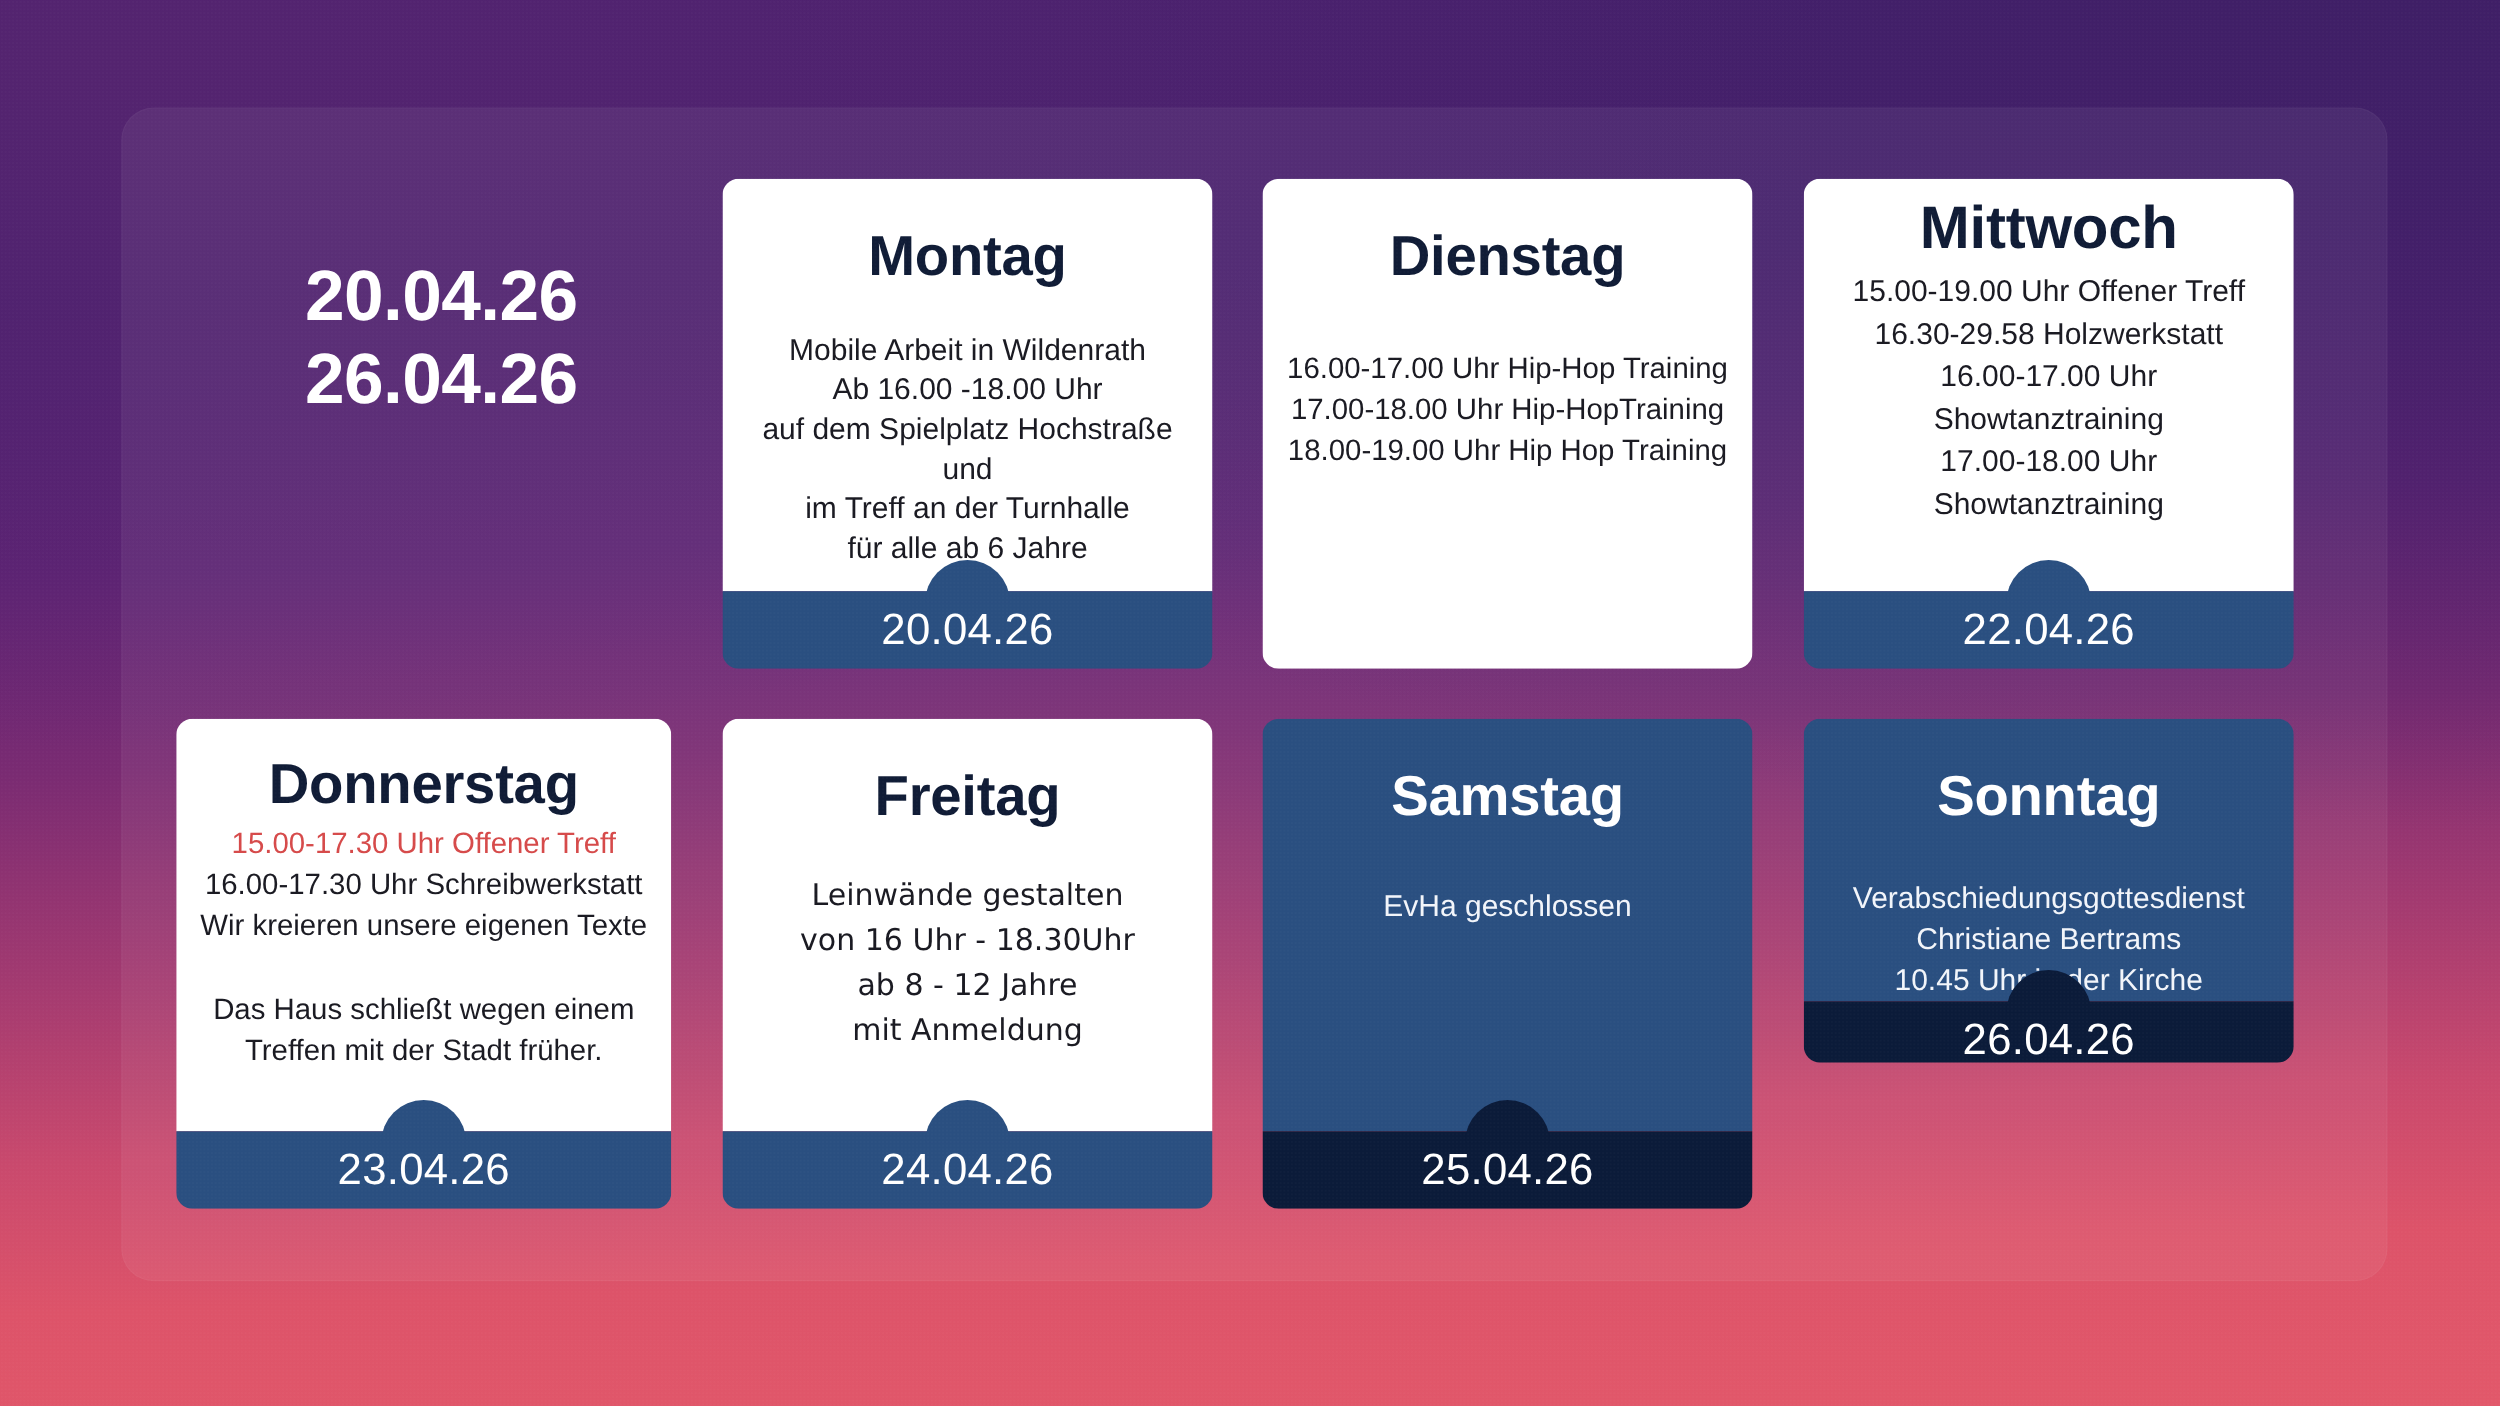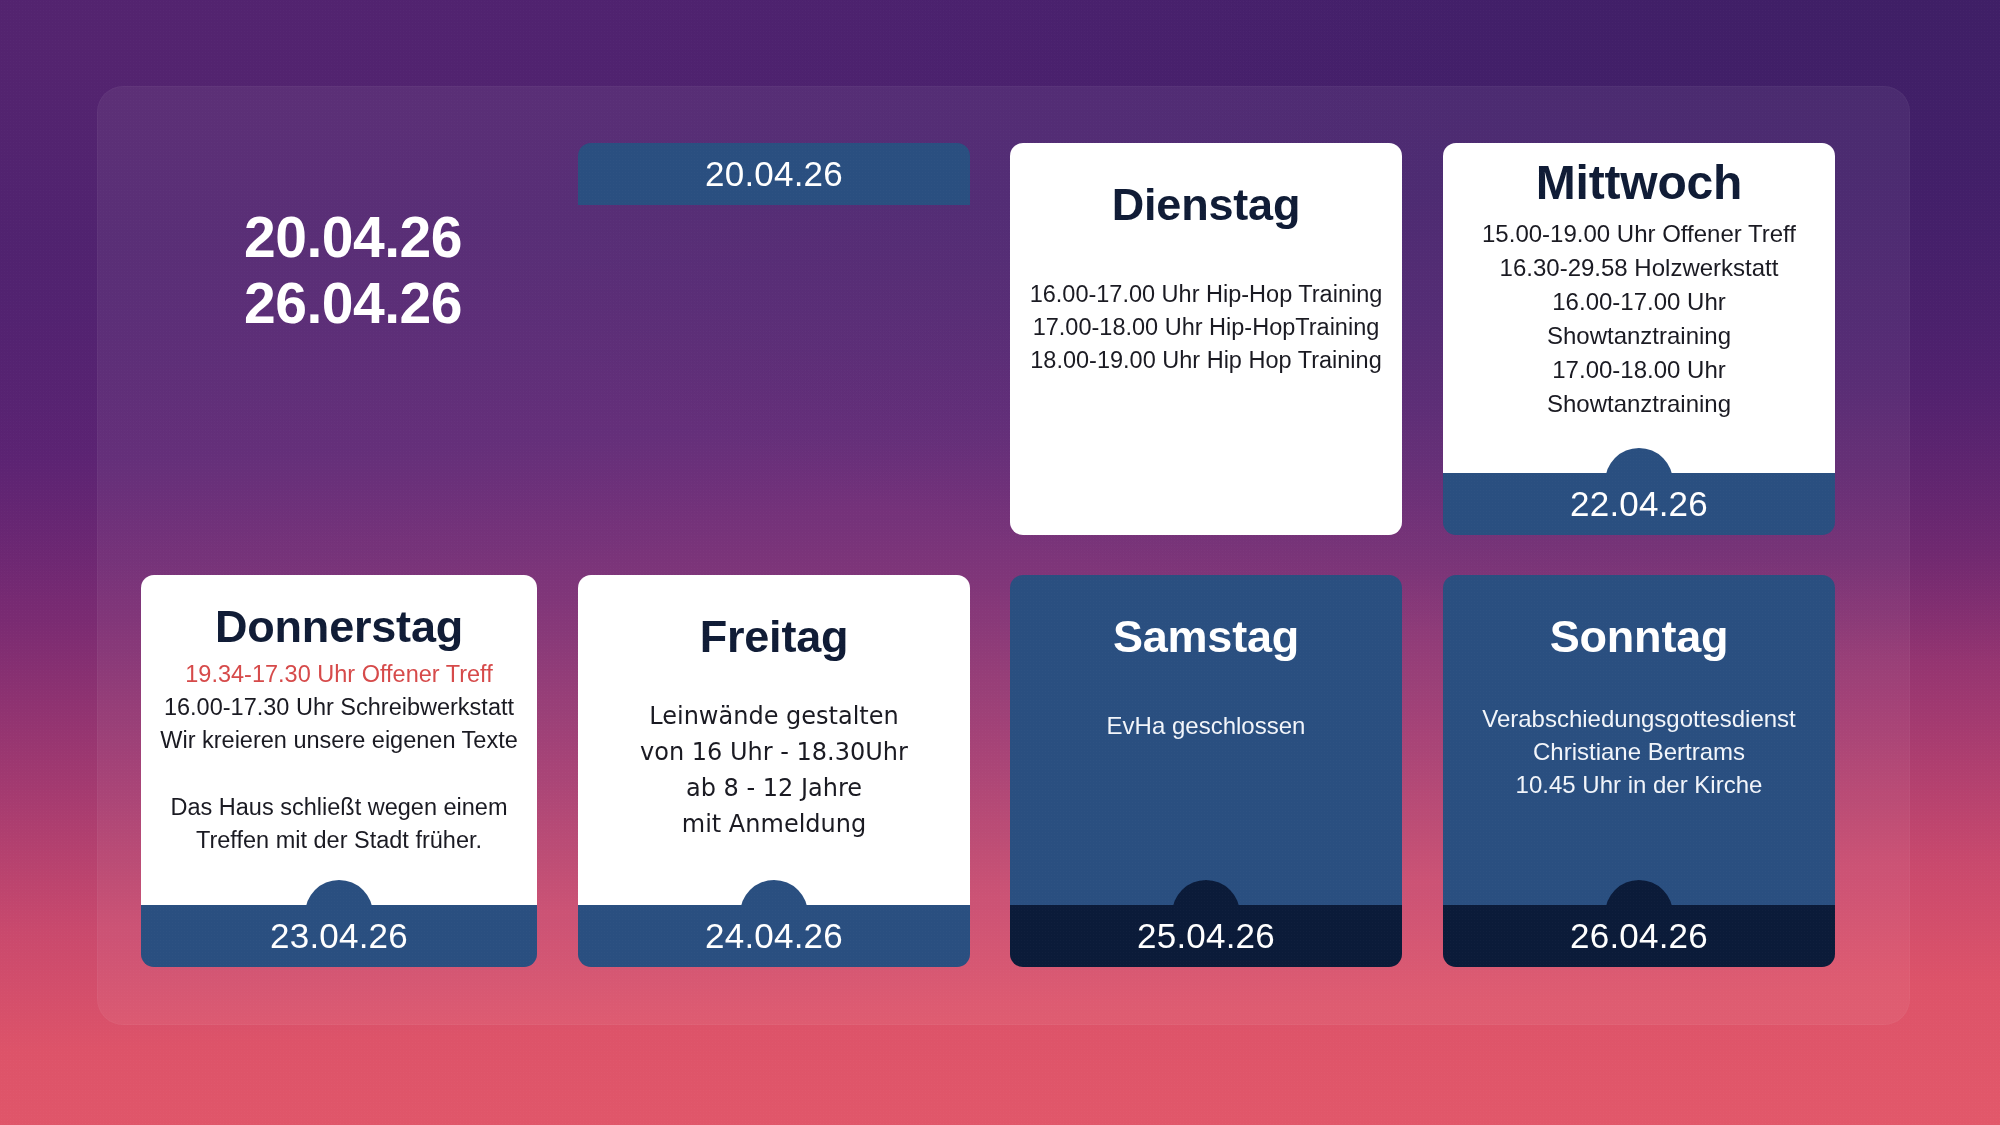--- a/index.html
+++ b/index.html
@@ -131,21 +131,21 @@
   }
   .card.closed .notch { background: #0b1b39; }
 
   
   .c-mon  { left: 578px; top: 143px; width: 392px; height: 392px; }
   .c-die  { left: 1010px; top: 143px; width: 392px; height: 392px; }
   .c-mit  { left: 1443px; top: 143px; width: 392px; height: 392px; }
   .c-don  { left: 141px; top: 575px; width: 396px; height: 392px; }
   .c-fre  { left: 578px; top: 575px; width: 392px; height: 392px; }
   .c-sam  { left: 1010px; top: 575px; width: 392px; height: 392px; }
-  .c-son  { left: 1443px; top: 575px; width: 392px; height: 392px; }
+  .c-son  { left: 1443px; top: 575px; width: 392px; height: 275px; }
 
   
   .c-mon .day-title { padding-top: 38px; }
   .c-mon .day-lines { padding-top: 35px; }
 
   .c-die .day-title { padding-top: 38px; }
   .c-die .day-lines { padding-top: 48px; font-size: 23.5px; line-height: 1.42; }
 
   .c-mit .day-title { padding-top: 14px; font-size: 48px; }
   .c-mit .day-lines { padding-top: 8px; line-height: 1.42; }
@@ -173,20 +173,28 @@
 <div id="stage">
 
   <div class="panel"></div>
 
   <div class="week-range">
     <div>20.04.26</div>
     <div>26.04.26</div>
   </div>
 
   <div class="card c-mon">
+    <div class="card-body">
+      <div class="day-title">Montag</div>
+      <div class="day-lines">Mobile Arbeit in Wildenrath
+Ab 16.00 -18.00 Uhr
+auf dem Spielplatz Hochstraße und
+im Treff an der Turnhalle
+für alle ab 6 Jahre</div>
+    </div>
     <div class="card-footer">
       <div class="notch"></div>
       <span>20.04.26</span>
     </div>
   </div>
 
   <div class="card c-die">
     <div class="card-body">
       <div class="day-title">Dienstag</div>
       <div class="day-lines">16.00-17.00 Uhr Hip-Hop Training
@@ -207,21 +215,21 @@
     </div>
     <div class="card-footer">
       <div class="notch"></div>
       <span>22.04.26</span>
     </div>
   </div>
 
   <div class="card c-don">
     <div class="card-body">
       <div class="day-title">Donnerstag</div>
-      <div class="day-lines"><span class="accent">19.34-17.30 Uhr Offener Treff</span><span>
+      <div class="day-lines"><span class="accent">15.00-17.30 Uhr Offener Treff</span><span>
 16.00-17.30 Uhr Schreibwerkstatt
 Wir kreieren unsere eigenen Texte
 
 Das Haus schließt wegen einem
 Treffen mit der Stadt früher.</span></div>
     </div>
     <div class="card-footer">
       <div class="notch"></div>
       <span>23.04.26</span>
     </div>

